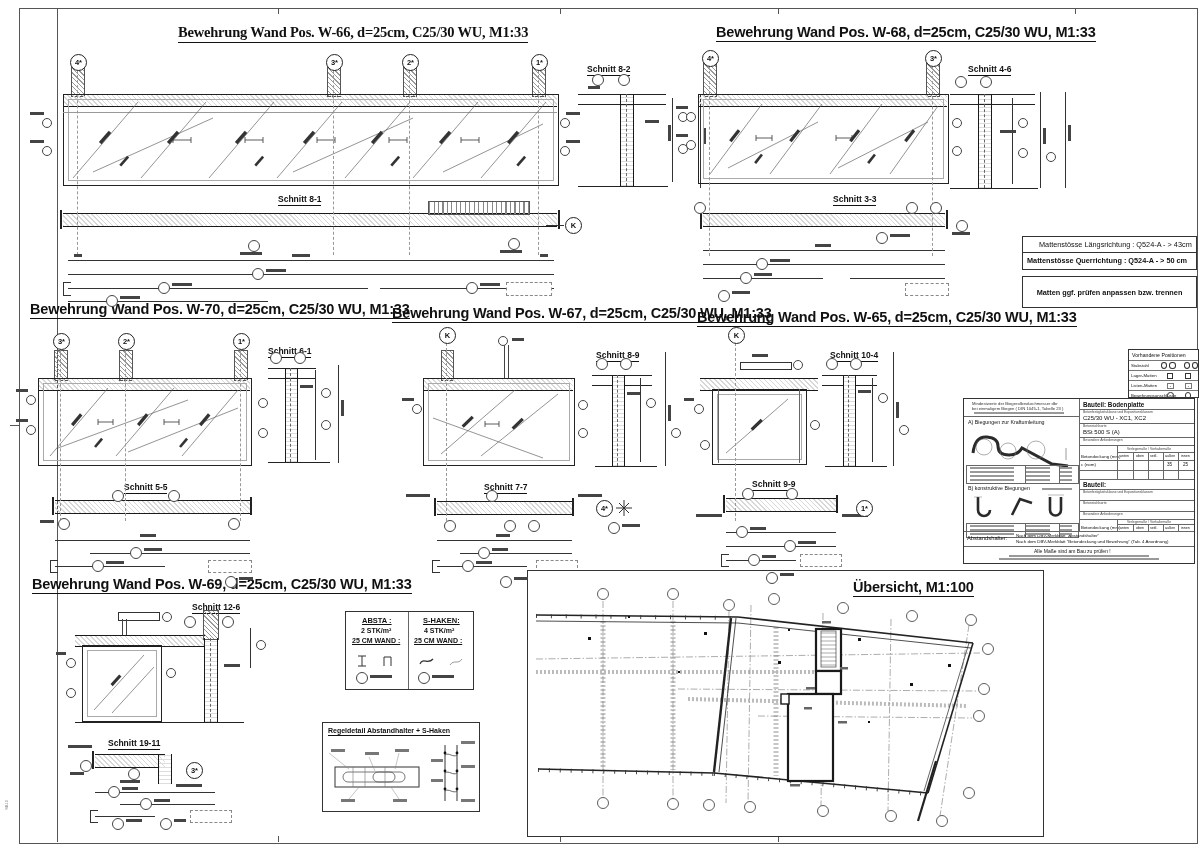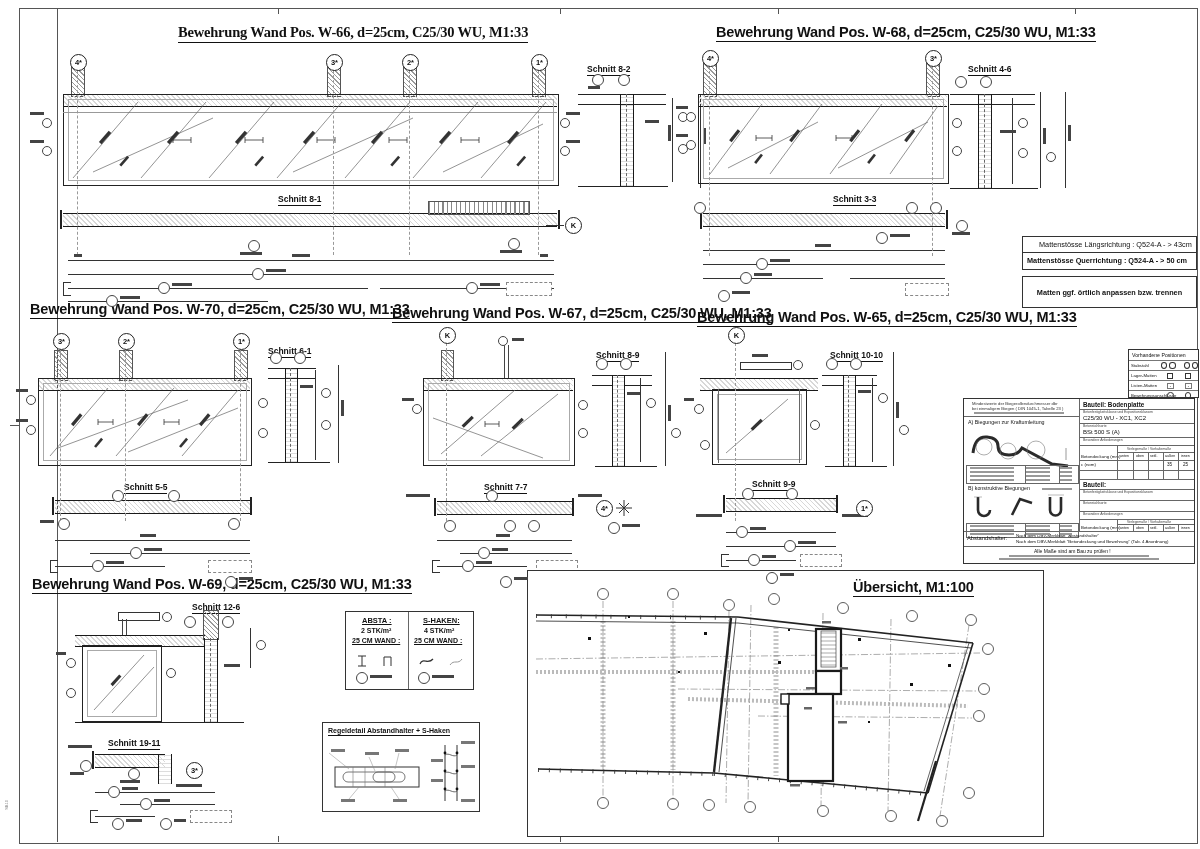--- a/index.html
+++ b/index.html
@@ -241,21 +241,21 @@
 <div class="c c8" style="left:1046px;top:152px;"></div>
 <div class="vdim" style="left:1065px;top:92px;height:96px;"></div>
 <div class="abs" style="left:1068px;top:125px;width:3px;height:16px;background:#444;"></div>
 
 <div class="box" style="left:1022px;top:236px;width:173px;height:32px;">
   <div class="t" style="left:4px;top:3px;font-size:7.3px;font-weight:normal;margin-left:12px;">Mattenstösse Längsrichtung : Q524-A - &gt; 43cm</div>
   <div class="abs" style="left:0;top:15px;width:173px;height:0;border-top:0.8px solid #333;"></div>
   <div class="t" style="left:4px;top:19px;font-size:7.3px;font-weight:bold;">Mattenstösse Querrichtung : Q524-A - &gt; 50 cm</div>
 </div>
 <div class="box" style="left:1022px;top:276px;width:173px;height:30px;display:flex;align-items:center;justify-content:center;">
-  <span style="font-size:7.3px;font-weight:bold;">Matten ggf. örtlich anpassen bzw. trennen</span>
+  <span style="font-size:7.3px;font-weight:bold;">Matten ggf. prüfen anpassen bzw. trennen</span>
 </div>
 
 <div class="t title" style="left:30px;top:301px;">Bewehrung Wand Pos. W-70, d=25cm, C25/30 WU, M1:33</div>
 <div class="bub" style="left:53px;top:333px;">3*</div>
 <div class="bub" style="left:118px;top:333px;">2*</div>
 <div class="bub" style="left:233px;top:333px;">1*</div>
 <div class="gline" style="left:60px;top:349px;height:172px;"></div>
 <div class="gline" style="left:125px;top:349px;height:172px;"></div>
 <div class="gline" style="left:240px;top:349px;height:172px;"></div>
 <div class="pier" style="left:54px;top:350px;width:12px;height:29px;"></div>
@@ -420,21 +420,21 @@
     </g>
   <g fill="#333">
       <rect x="38" y="34" width="14" height="3.2" transform="rotate(-44 45 36)"></rect>
     </g>
 </svg>
 <div class="c c8" style="left:694px;top:404px;"></div>
 <div class="blob" style="left:684px;top:398px;width:10px;"></div>
 <div class="c c8" style="left:810px;top:420px;"></div>
 <div class="c c8" style="left:700px;top:440px;"></div>
 
-<div class="t stitle" style="left:830px;top:350px;">Schnitt 10-10</div>
+<div class="t stitle" style="left:830px;top:350px;">Schnitt 10-4</div>
 <div class="abs" style="left:822px;top:375px;width:55px;height:9px;border-top:1.3px solid #222;border-bottom:0.9px solid #222;"></div>
 <div class="wallv" style="left:843px;top:375px;width:11px;height:91px;"></div>
 <div class="dashc" style="left:848px;top:375px;height:91px;"></div>
 <div class="c c10" style="left:826px;top:358px;"></div>
 <div class="c c10" style="left:850px;top:358px;"></div>
 <div class="grnd" style="left:825px;top:466px;width:62px;"></div>
 <div class="vdim" style="left:872px;top:378px;height:84px;"></div>
 <div class="c c8" style="left:878px;top:393px;"></div>
 <div class="vdim" style="left:893px;top:352px;height:114px;"></div>
 <div class="abs" style="left:896px;top:402px;width:3px;height:16px;background:#444;"></div>

